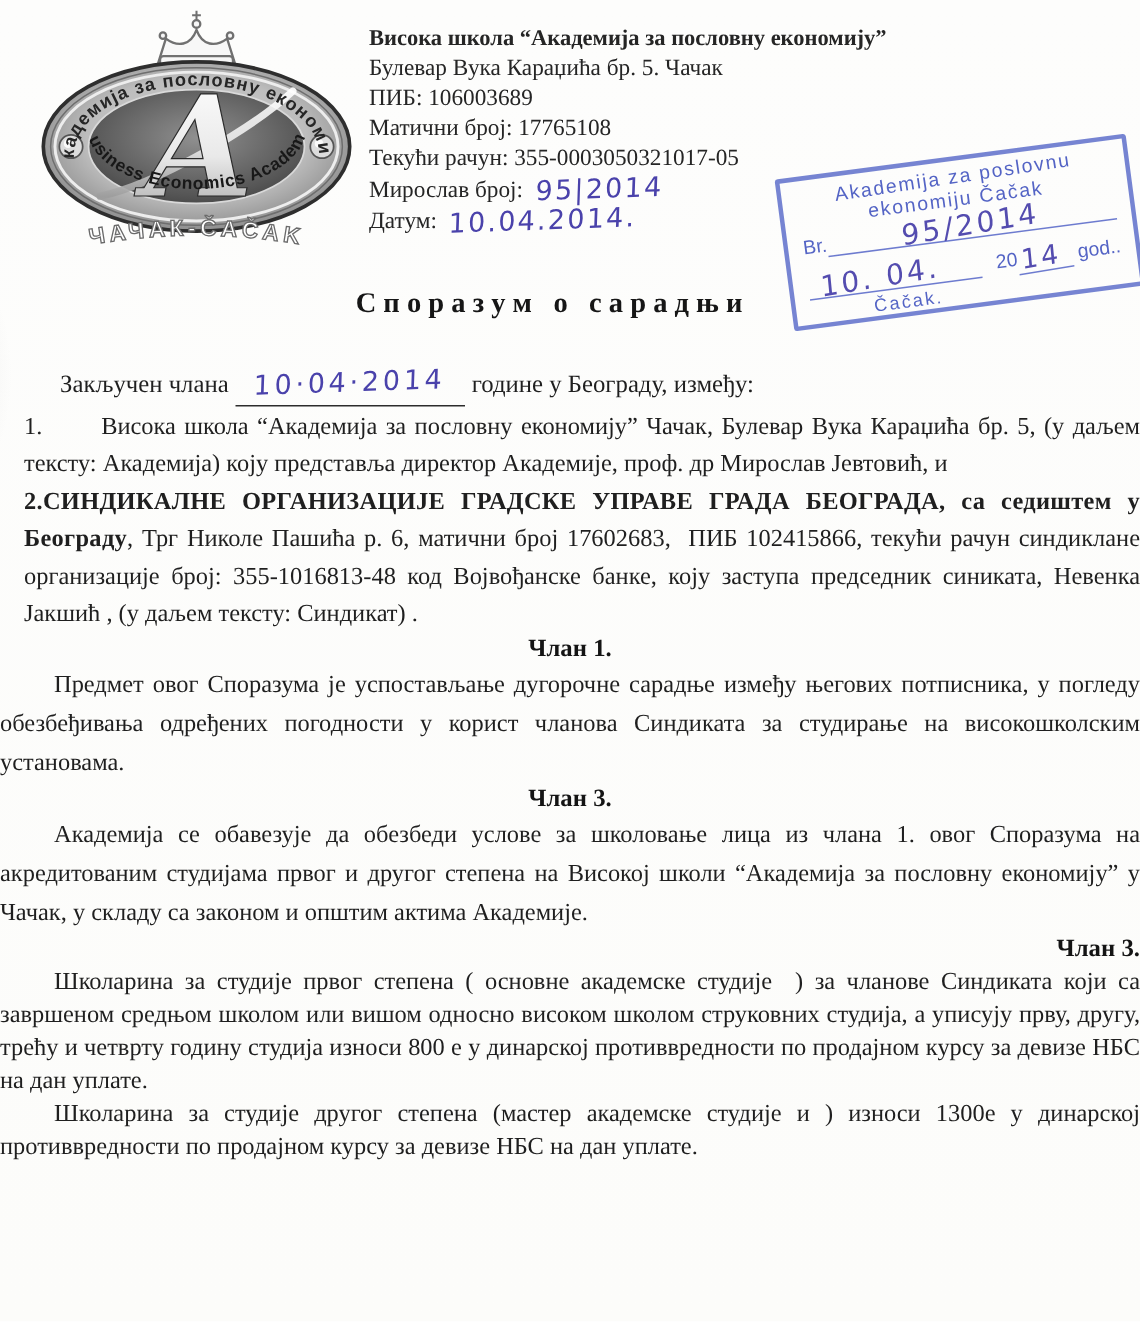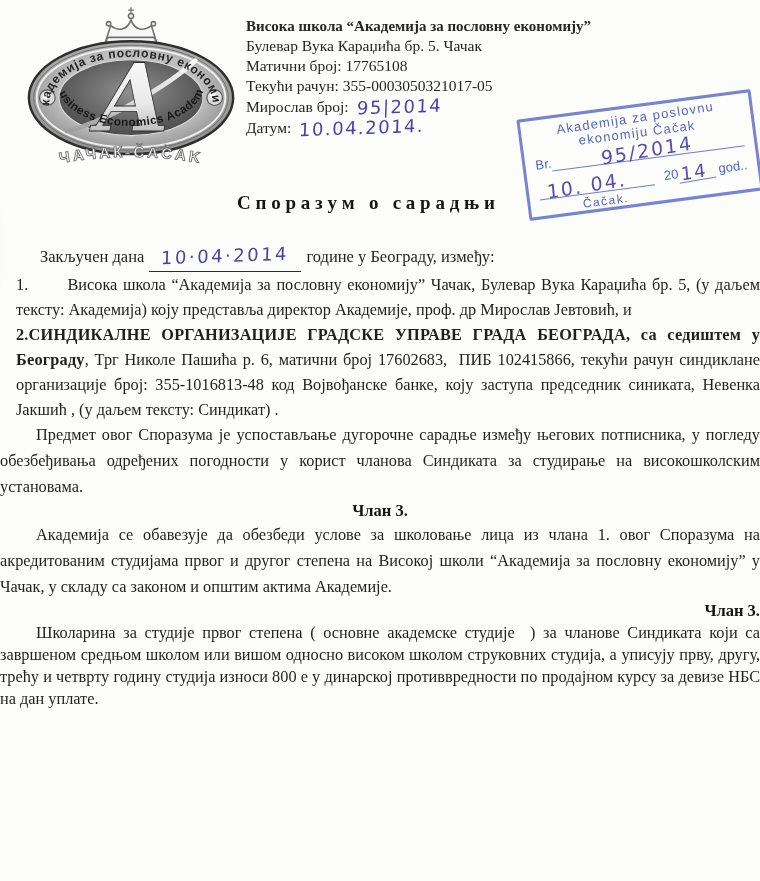--- a/index.html
+++ b/index.html
@@ -130,20 +130,21 @@
       <textPath href="#arcBottom" startOffset="50%" text-anchor="middle">Business Economics Academy</textPath>
     </text>
     <text font-family="Liberation Sans, sans-serif" font-weight="bold" font-size="15.5" fill="#ffffff" stroke="#6a6a6a" stroke-width="0.9" letter-spacing="3">
       <textPath href="#arcCity" startOffset="50%" text-anchor="middle">ЧАЧАК-ČAČAK</textPath>
     </text>
   </svg>
 
   <div class="letterhead">
     <div class="lh-line lh-bold">Висока школа “Академија за пословну економију”</div>
     <div class="lh-line">Булевар Вука Караџића бр. 5. Чачак</div>
+    <div class="lh-line">ПИБ: 106003689</div>
     <div class="lh-line">Матични број: 17765108</div>
     <div class="lh-line">Текући рачун: 355-0003050321017-05</div>
     <div class="lh-line">
       <span>Мирослав број:</span><span class="hand lh-hand">95|2014</span>
     </div>
     <div class="lh-line">
       <span>Датум:</span><span class="hand lh-hand">10.04.2014.</span>
     </div>
   </div>
 
@@ -160,26 +161,28 @@
         <span>20</span><span class="hand s-hand s-yearhand">14</span>
         <span>god..</span>
       </span>
     </div>
     <div class="s-city">Čačak.</div>
   </div>
 
   <div class="title">С п о р а з у м   о   с а р а д њ и</div>
 
   <div class="content">
-    <p class="intro"><span class="intro-indent"></span><span>Закључен дана</span><span class="u-date"><span class="hand">10·04·2014</span></span><span>године у Београду, између:</span></p>
+    <p class="intro"><span class="intro-indent"></span><span>Закључен члана</span><span class="u-date"><span class="hand">10·04·2014</span></span><span>године у Београду, између:</span></p>
 
     <p class="parties"><span>1.&nbsp;&nbsp;&nbsp;&nbsp;&nbsp;&nbsp;&nbsp;Висока школа “Академија за пословну економију” Чачак, Булевар Вука Караџића бр. 5, (у даљем тексту: Академија) коју представља директор Академије, проф. др Мирослав Јевтовић, и</span><br><span class="party2-lead">2.СИНДИКАЛНЕ ОРГАНИЗАЦИЈЕ ГРАДСКЕ УПРАВЕ ГРАДА БЕОГРАДА, са седиштем у Београду</span><span>, Трг Николе Пашића р. 6, матични број 17602683,&nbsp; ПИБ 102415866, текући рачун синдиклане организације број: 355-1016813-48 код Војвођанске банке, коју заступа председник синиката, Невенка Јакшић , (у даљем тексту: Синдикат) .</span></p>
 
+    <p class="article-heading h1">Члан 1.</p>
     <p class="article-body b1">Предмет овог Споразума је успостављање дугорочне сарадње између његових потписника, у погледу обезбеђивања одређених погодности у корист чланова Синдиката за студирање на високошколским установама.</p>
 
     <p class="article-heading h2">Члан 3.</p>
     <p class="article-body b2">Академија се обавезује да обезбеди услове за школовање лица из члана 1. овог Споразума на акредитованим студијама првог и другог степена на Високој школи “Академија за пословну економију” у Чачак, у складу са законом и општим актима Академије.</p>
 
     <p class="article-heading h3">Члан 3.</p>
     <p class="article-body b3">Школарина за студије првог степена ( основне академске студије&nbsp; ) за чланове Синдиката који са завршеном средњом школом или вишом односно високом школом струковних студија, а уписују прву, другу, трећу и четврту годину студија износи 800 е у динарској противвредности по продајном курсу за девизе НБС на дан уплате.</p>
+    <p class="article-body b3b">Школарина за студије другог степена (мастер академске студије и ) износи 1300е у динарској противвредности по продајном курсу за девизе НБС на дан уплате.</p>
   </div>
 
 </div>
 
 </body></html>

